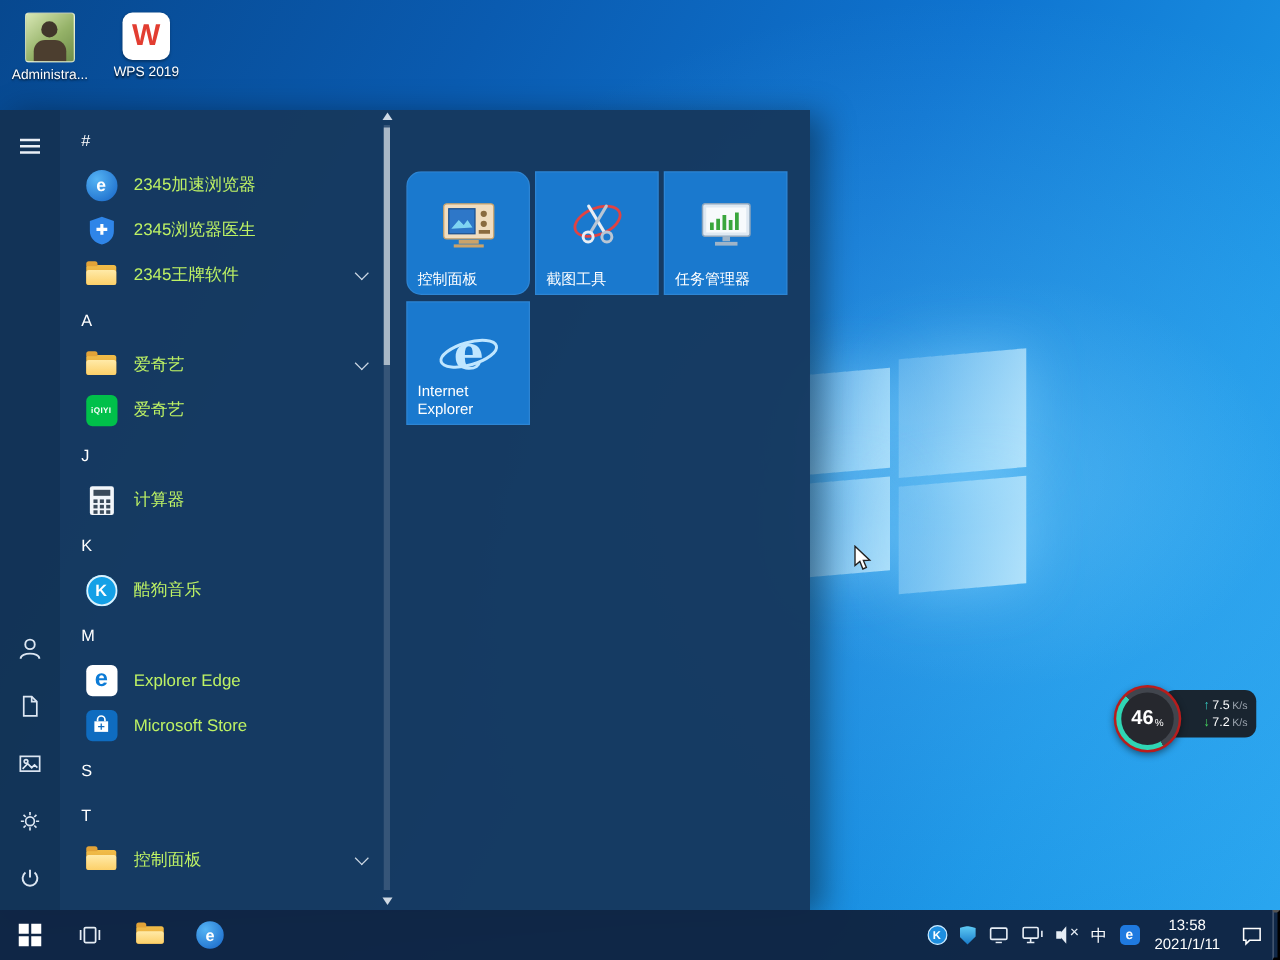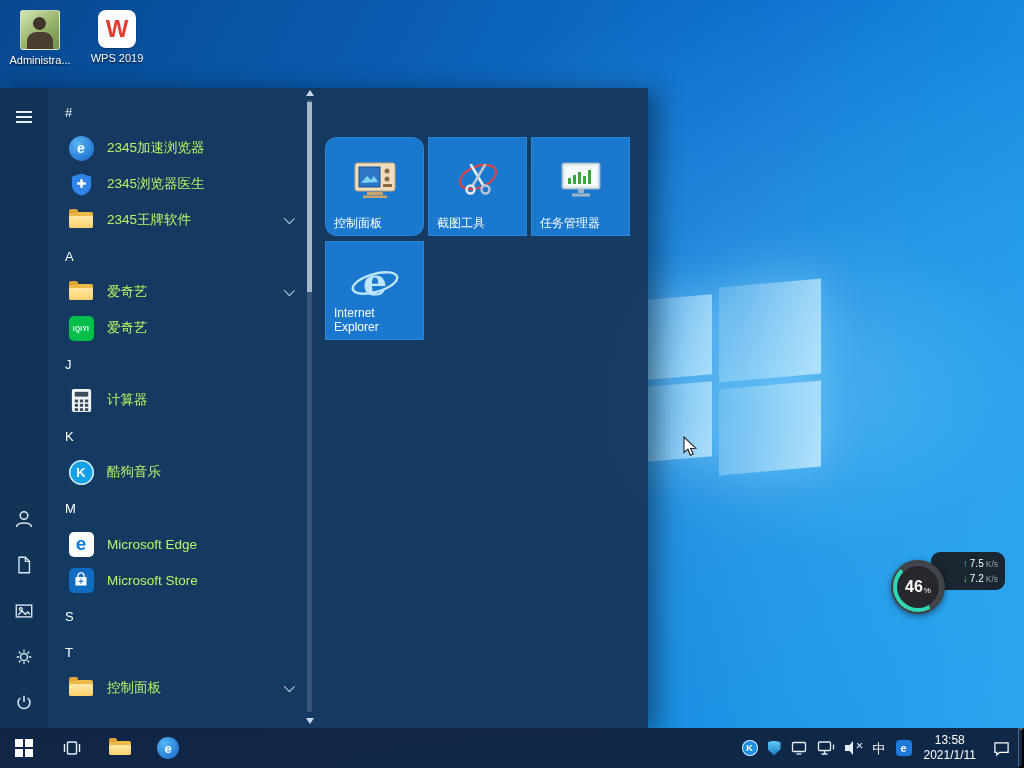--- a/index.html
+++ b/index.html
@@ -79,21 +79,21 @@
   .tile-icon{position:absolute;inset:0;display:flex;align-items:center;justify-content:center;padding-bottom:14px;}
   .tile-label{position:absolute;left:8px;right:6px;bottom:5px;color:#fff;font-size:12px;line-height:14px;}
 
   
   .net-widget{position:absolute;left:891px;top:544px;width:120px;height:54px;}
   .net-panel{position:absolute;left:40px;top:8px;width:74px;height:38px;border-radius:9px;background:rgba(24,26,31,.92);
     display:flex;flex-direction:column;justify-content:center;align-items:flex-end;padding:0 7px 0 18px;box-sizing:border-box;gap:1px;}
   .net-row{display:flex;align-items:baseline;gap:2px;font-size:10px;line-height:13px;color:#fff;}
   .net-arrow-up{color:#35cfc4;font-size:10px;} .net-arrow-down{color:#45d65e;font-size:10px;}
   .net-unit{color:#9aa3ad;font-size:8.5px;}
-  .net-circle{position:absolute;left:0;top:16px;width:54px;height:54px;border-radius:50%;background:#404040;box-shadow:0 2px 6px rgba(0,0,0,.45);}
+  .net-circle{position:absolute;left:0;top:4px;width:54px;height:54px;border-radius:50%;background:#b91c1c;box-shadow:0 2px 6px rgba(0,0,0,.45);}
   .net-ring{position:absolute;inset:2px;border-radius:50%;background:conic-gradient(from 150deg,#2fd6b4 0 46%,#41454d 46% 100%);}
   .net-ring::after{content:"";position:absolute;inset:4px;border-radius:50%;background:#26282e;}
   .net-pct{position:absolute;inset:0;display:flex;align-items:center;justify-content:center;color:#fff;z-index:2;}
   .net-pct .val{font-size:16px;font-weight:bold;} .net-pct .unit{font-size:8px;margin:6px 0 0 1px;}
 
   
   .cursor{position:absolute;left:682px;top:436px;z-index:50;}
 
   
   .taskbar{position:absolute;left:0;bottom:0;width:1024px;height:40px;background:rgba(16,36,66,.97);
@@ -300,21 +300,21 @@
       <div class="row section">
         <span class="section-label">M</span>
       </div>
 
       <div class="row app">
         <span class="app-icon">
           <span class="ic-edge">
               <span>e</span>
             </span>
         </span>
-        <span class="app-label">Microsoft Edge</span>
+        <span class="app-label">Explorer Edge</span>
       </div>
 
       <div class="row app">
         <span class="app-icon">
           <span class="ic-store">
             <svg width="22" height="22" viewBox="0 0 26 26">
               <path d="M9.5 9.5 v-1.5 a3.5 3.5 0 0 1 7 0 V9.5" fill="none" stroke="#fff" stroke-width="1.6"></path>
               <rect x="6.5" y="9.5" width="13" height="10" fill="#fff"></rect>
               <path d="M13 11.5 v6 M10 14.5 h6" stroke="#0f6cc0" stroke-width="1.2"></path>
             </svg>

